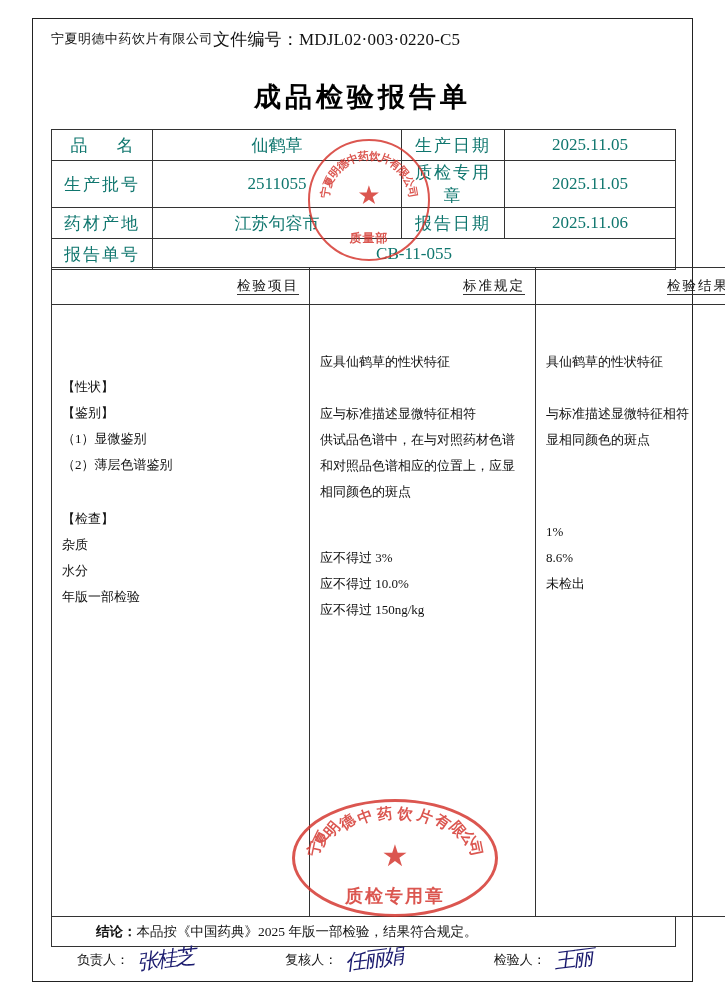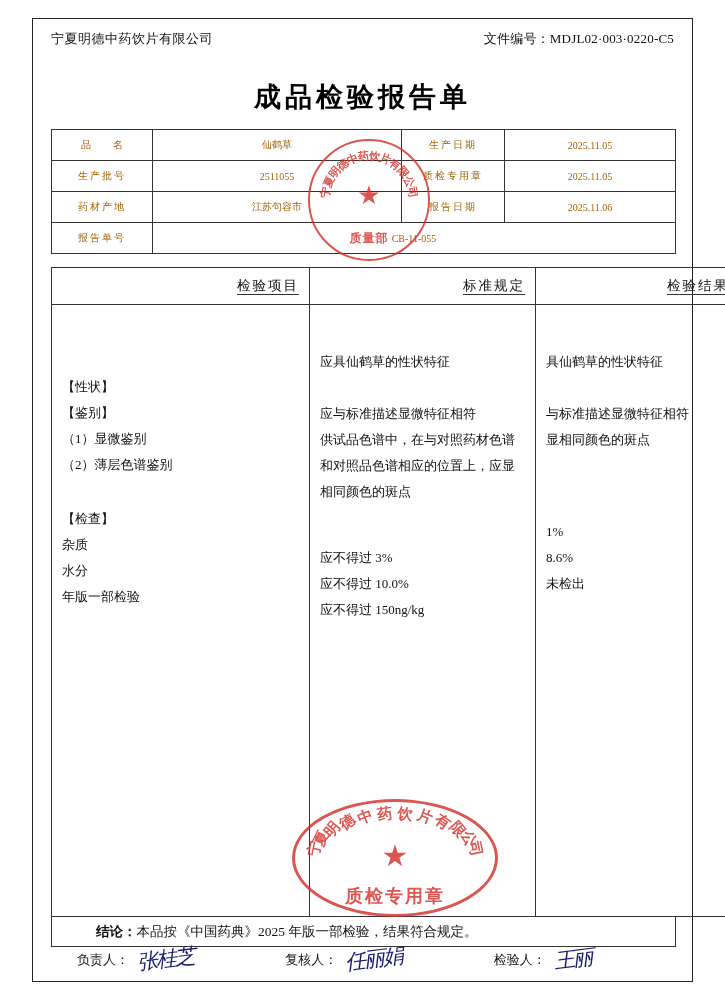--- a/index.html
+++ b/index.html
@@ -28,55 +28,53 @@
     box-sizing: border-box;
   }
   .header-row {
     position: absolute;
     left: 0;
     top: 0;
     width: 100%;
     height: 40px;
     display: flex;
     align-items: center;
-    justify-content: space-between;
     padding: 0 18px;
     box-sizing: border-box;
     font-size: 13px;
     color: #111;
   }
   .company {
     letter-spacing: 0.5px;
   }
   .docno {
     letter-spacing: 0.2px;
-    font-size: 13px;
-    margin-left: 24px;
+    font-size: 17px;
   }
   .title {
     position: absolute;
     top: 60px;
     left: 0;
     width: 100%;
     text-align: center;
     font-size: 27px;
     font-weight: bold;
     letter-spacing: 4px;
     color: #000;
   }
   
   .tbl {
     position: absolute;
     left: 18px;
     top: 110px;
     width: 625px;
     border-collapse: collapse;
     table-layout: fixed;
-    font-size: 10px;
-    color: #a16207;
+    font-size: 17px;
+    color: #0f766e;
   }
   .tbl td {
     border: 1px solid #333;
     height: 30px;
     padding: 0 8px;
     vertical-align: middle;
   }
   .lbl {
     text-align: center;
     letter-spacing: 6px;

